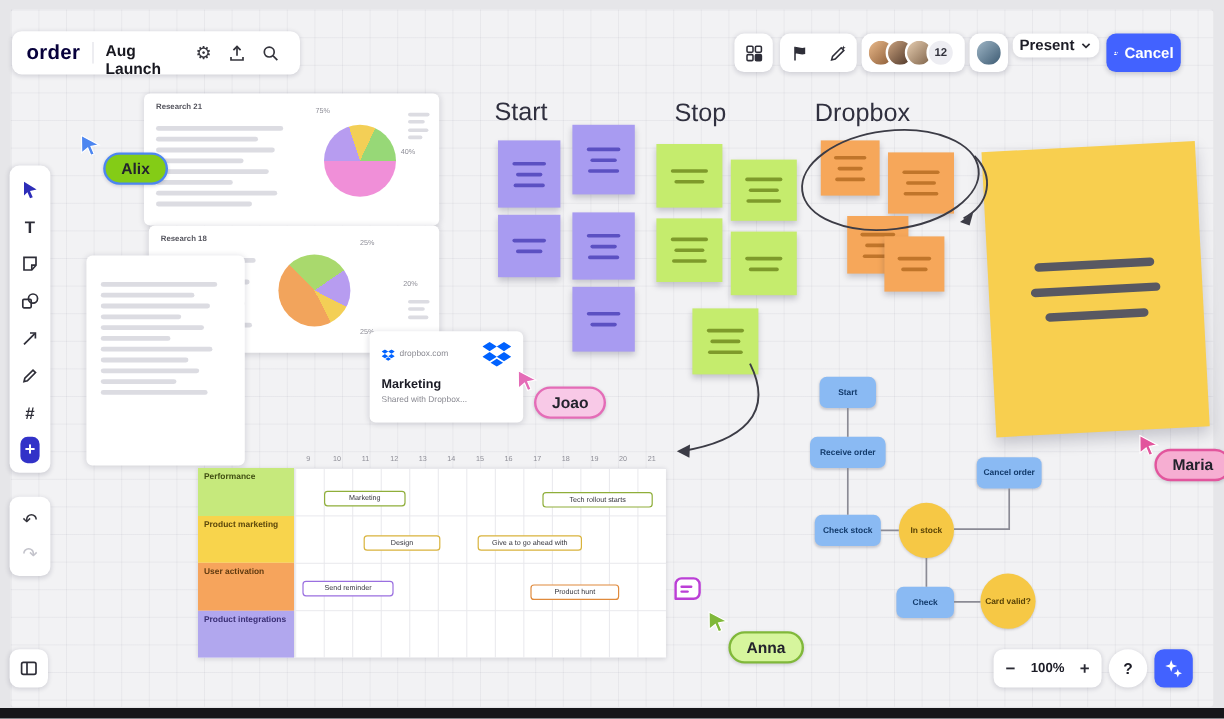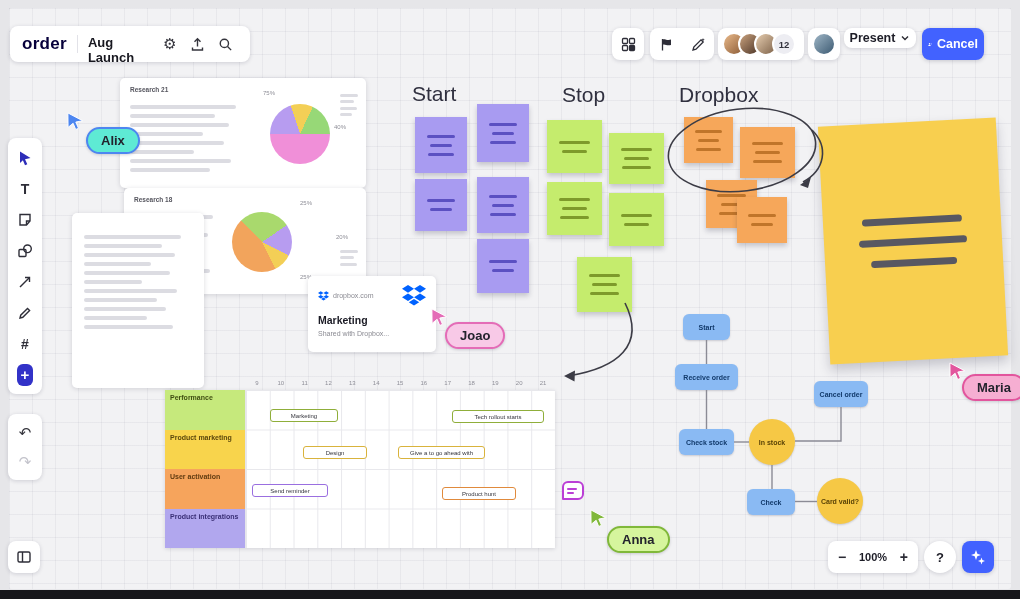--- a/index.html
+++ b/index.html
@@ -327,21 +327,21 @@
       <div class="tl-bar" style="left:138px;top:56px;width:64px;border-color:#d9b33c;">Design</div>
       <div class="tl-bar" style="left:233px;top:56px;width:87px;border-color:#d9b33c;">Give a to go ahead with</div>
       <div class="tl-bar" style="left:87px;top:94px;width:76px;border-color:#9a6fe0;">Send reminder</div>
       <div class="tl-bar" style="left:277px;top:97px;width:74px;border-color:#e08a3c;">Product hunt</div>
     </div>
   </div>
 
   <svg class="cursor" style="left:66px;top:112px;" width="19" height="19" viewBox="0 0 20 20">
     <path d="M2 1 L17.5 9.2 L10.3 10.6 L13.2 17.2 L10.2 18.4 L7.5 11.9 L2.2 16.2 Z" fill="#4d86f0" stroke="#fff" stroke-width="1"></path>
     </svg>
-  <div class="cursor-pill" style="left:86px;top:127px;background:#5eead4;border-color:#4d86f0;">Alix</div>
+  <div class="cursor-pill" style="left:86px;top:127px;background:#84cc16;border-color:#4d86f0;">Alix</div>
 
   <svg class="cursor" style="left:430px;top:308px;" width="19" height="19" viewBox="0 0 20 20">
     <path d="M2 1 L17.5 9.2 L10.3 10.6 L13.2 17.2 L10.2 18.4 L7.5 11.9 L2.2 16.2 Z" fill="#e46cb7" stroke="#fff" stroke-width="1"></path>
     </svg>
   <div class="cursor-pill" style="left:445px;top:322px;background:#f8c9e7;border-color:#e46cb7;">Joao</div>
 
   <svg class="cursor" style="left:948px;top:362px;" width="19" height="19" viewBox="0 0 20 20">
     <path d="M2 1 L17.5 9.2 L10.3 10.6 L13.2 17.2 L10.2 18.4 L7.5 11.9 L2.2 16.2 Z" fill="#e2559d" stroke="#fff" stroke-width="1"></path>
     </svg>
   <div class="cursor-pill" style="left:962px;top:374px;background:#f6aed2;border-color:#e2559d;">Maria</div>

